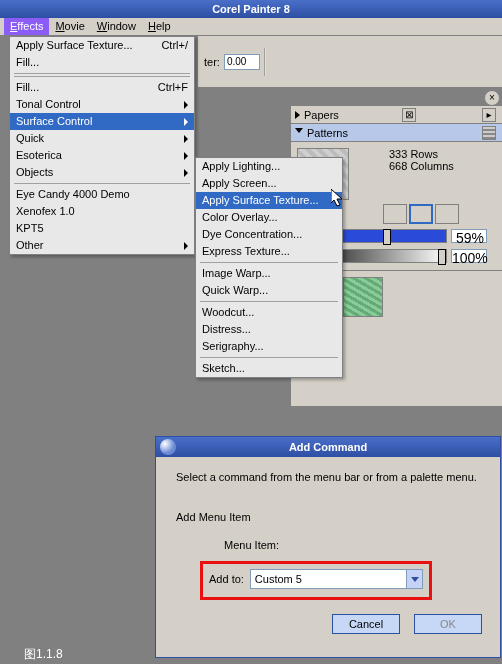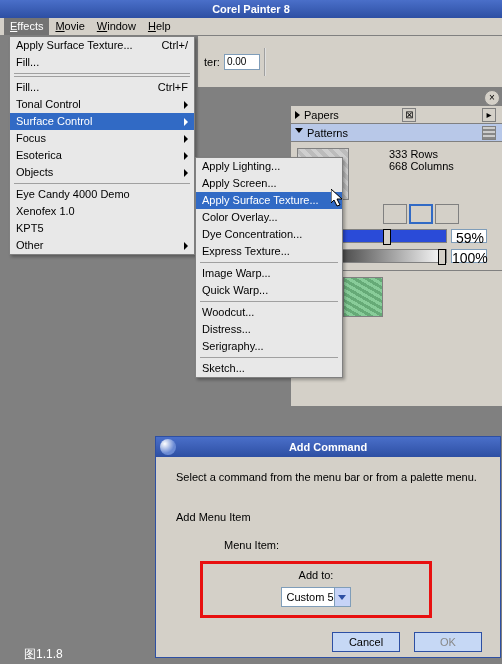--- a/index.html
+++ b/index.html
@@ -1,20 +1,20 @@
 <!DOCTYPE html>
 <html><head>
 <meta charset="utf-8">
 <style>
   * { margin: 0; padding: 0; box-sizing: border-box; font-family: "Tahoma", sans-serif; font-size: 11px; }
   body { width: 502px; height: 664px; background: #808080; overflow: hidden; position: relative; }
   .titlebar { height: 18px; background: linear-gradient(to bottom, #4a6fc9, #2d4fa3); color: #fff; font-weight: bold; text-align: center; line-height: 18px; }
   .menubar { height: 18px; background: #d4d0c8; display: flex; padding-left: 4px; border-bottom: 1px solid #808080; }
   .menubar-item { padding: 2px 6px; cursor: default; }
-  .menubar-item.open { background: #737373; color: #fff; }
+  .menubar-item.open { background: #8b5cf6; color: #fff; }
   .underline { text-decoration: underline; }
 
   
   .toolstrip { position: absolute; left: 198px; top: 36px; right: 0; height: 52px; background: #d4d0c8; border-bottom: 1px solid #808080; display: flex; align-items: center; padding-left: 6px; gap: 4px; }
   .numfield { width: 36px; height: 16px; background: #fff; border: 1px solid #7f9db9; font-size: 10px; padding: 1px 2px; }
   .sep { width: 2px; height: 28px; background: linear-gradient(to right, #808080, #fff); }
 
   
   .menu { position: absolute; left: 9px; top: 36px; width: 186px; background: #e8e8e8; border: 1px solid #808080; box-shadow: 2px 2px 3px rgba(0,0,0,.3); }
   .menu-row { height: 17px; line-height: 17px; padding: 0 6px; display: flex; justify-content: space-between; align-items: center; cursor: default; }
@@ -45,21 +45,21 @@
 
   
   .wincls { position: absolute; right: 2px; top: 90px; width: 16px; height: 16px; border-radius: 50%; background: #d4d0c8; border: 1px solid #808080; text-align: center; line-height: 13px; font-size: 10px; }
 
   
   .dialog { position: absolute; left: 155px; top: 436px; width: 346px; height: 222px; background: #d4d0c8; border: 1px solid #2d4fa3; }
   .dialog-title { height: 20px; background: linear-gradient(to bottom, #4a6fc9, #2d4fa3); color: #fff; font-weight: bold; text-align: center; line-height: 20px; position: relative; }
   .dialog-icon { position: absolute; left: 4px; top: 2px; width: 16px; height: 16px; border-radius: 50%; background: radial-gradient(circle at 30% 30%, #fff, #6a8ad4 60%); }
   .dialog-body { padding: 14px 20px; }
   .dlg-text { font-size: 11px; }
-  .redbox { border: 3px solid #e81010; padding: 5px 6px 8px 6px; width: 232px; margin-left: 24px; display: flex; align-items: center; gap: 6px; flex-direction: column; }
+  .redbox { border: 3px solid #e81010; padding: 5px 6px 8px 6px; width: 232px; margin-left: 24px; display: flex; align-items: center; gap: 6px; }
   .combo { flex: 1; height: 20px; border: 1px solid #7f9db9; background: #fff; display: flex; align-items: center; justify-content: space-between; padding-left: 4px; }
   .combo-btn { width: 16px; height: 18px; background: #c6d3f7; border-left: 1px solid #7f9db9; display: flex; align-items: center; justify-content: center; }
   .combo-btn .dn { width: 0; height: 0; border-left: 4px solid transparent; border-right: 4px solid transparent; border-top: 5px solid #2d4fa3; }
   .btnrow { display: flex; justify-content: flex-end; gap: 14px; padding: 0 18px; }
   .btn { width: 68px; height: 20px; border: 1px solid #2d4fa3; background: #c6d8f5; text-align: center; line-height: 18px; cursor: default; }
   .btn.dis { color: #888; }
 
   .caption { position: absolute; left: 24px; top: 646px; color: #fff; font-size: 12px; }
 
   
@@ -148,21 +148,21 @@
     </div>
   <div class="menu-row">
       <span>Tonal Control</span>
       <span class="arrow"></span>
     </div>
   <div class="menu-row sel">
       <span>Surface Control</span>
       <span class="arrow"></span>
     </div>
   <div class="menu-row">
-      <span>Focus</span>
+      <span>Quick</span>
       <span class="arrow"></span>
     </div>
   <div class="menu-row">
       <span>Esoterica</span>
       <span class="arrow"></span>
     </div>
   <div class="menu-row">
       <span>Objects</span>
       <span class="arrow"></span>
     </div>

